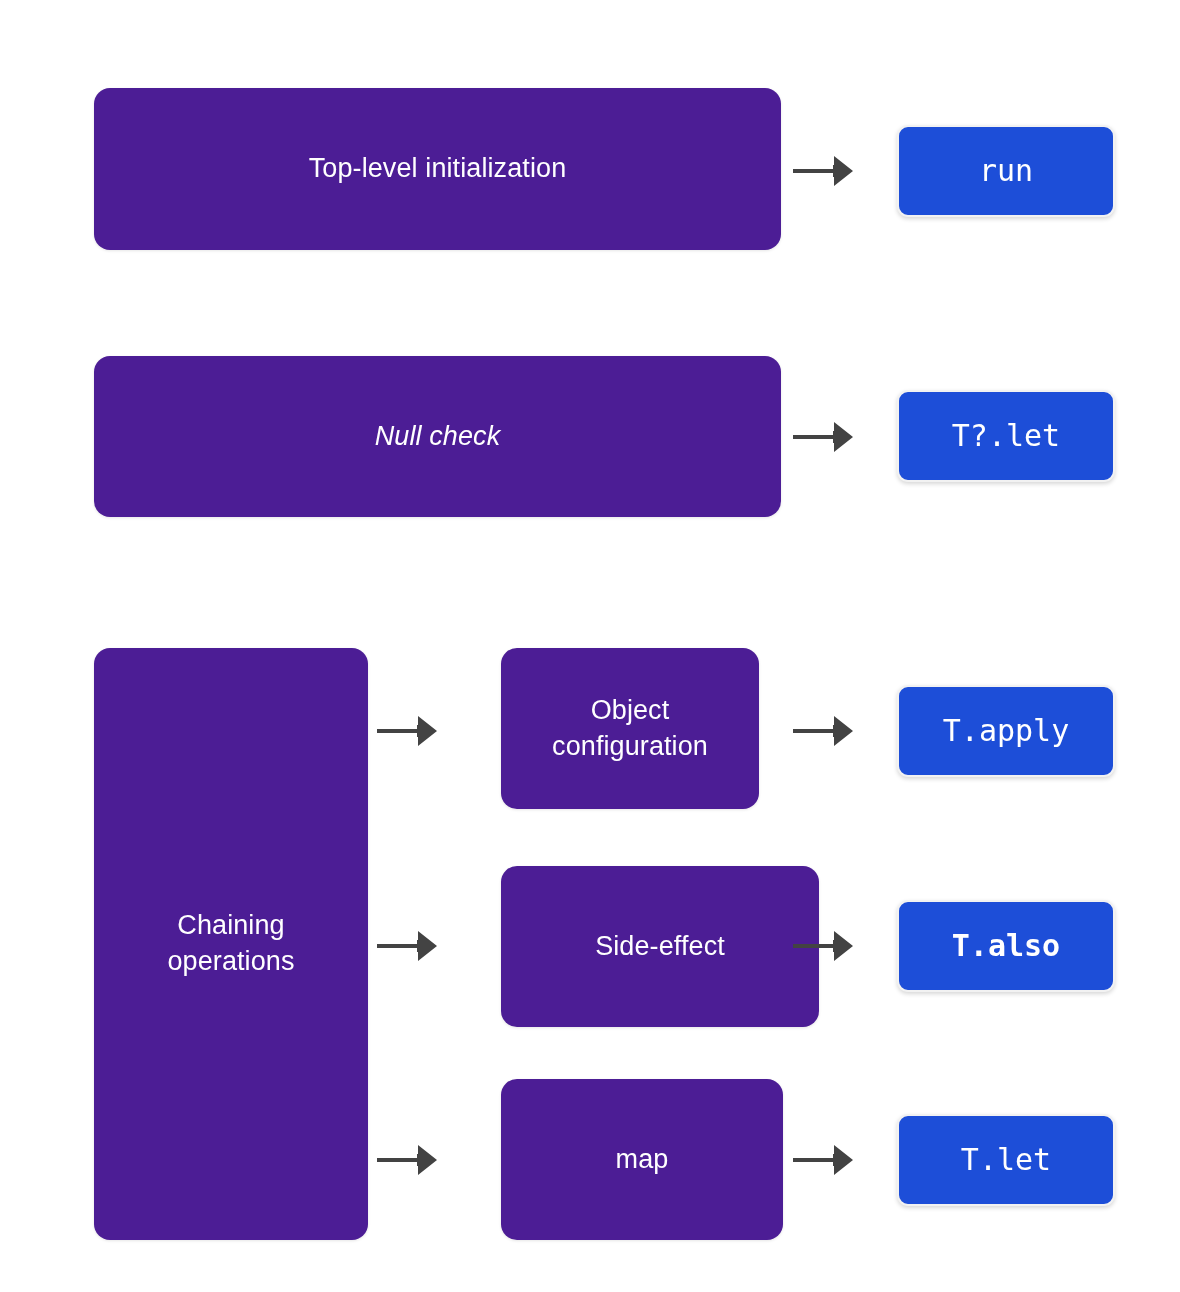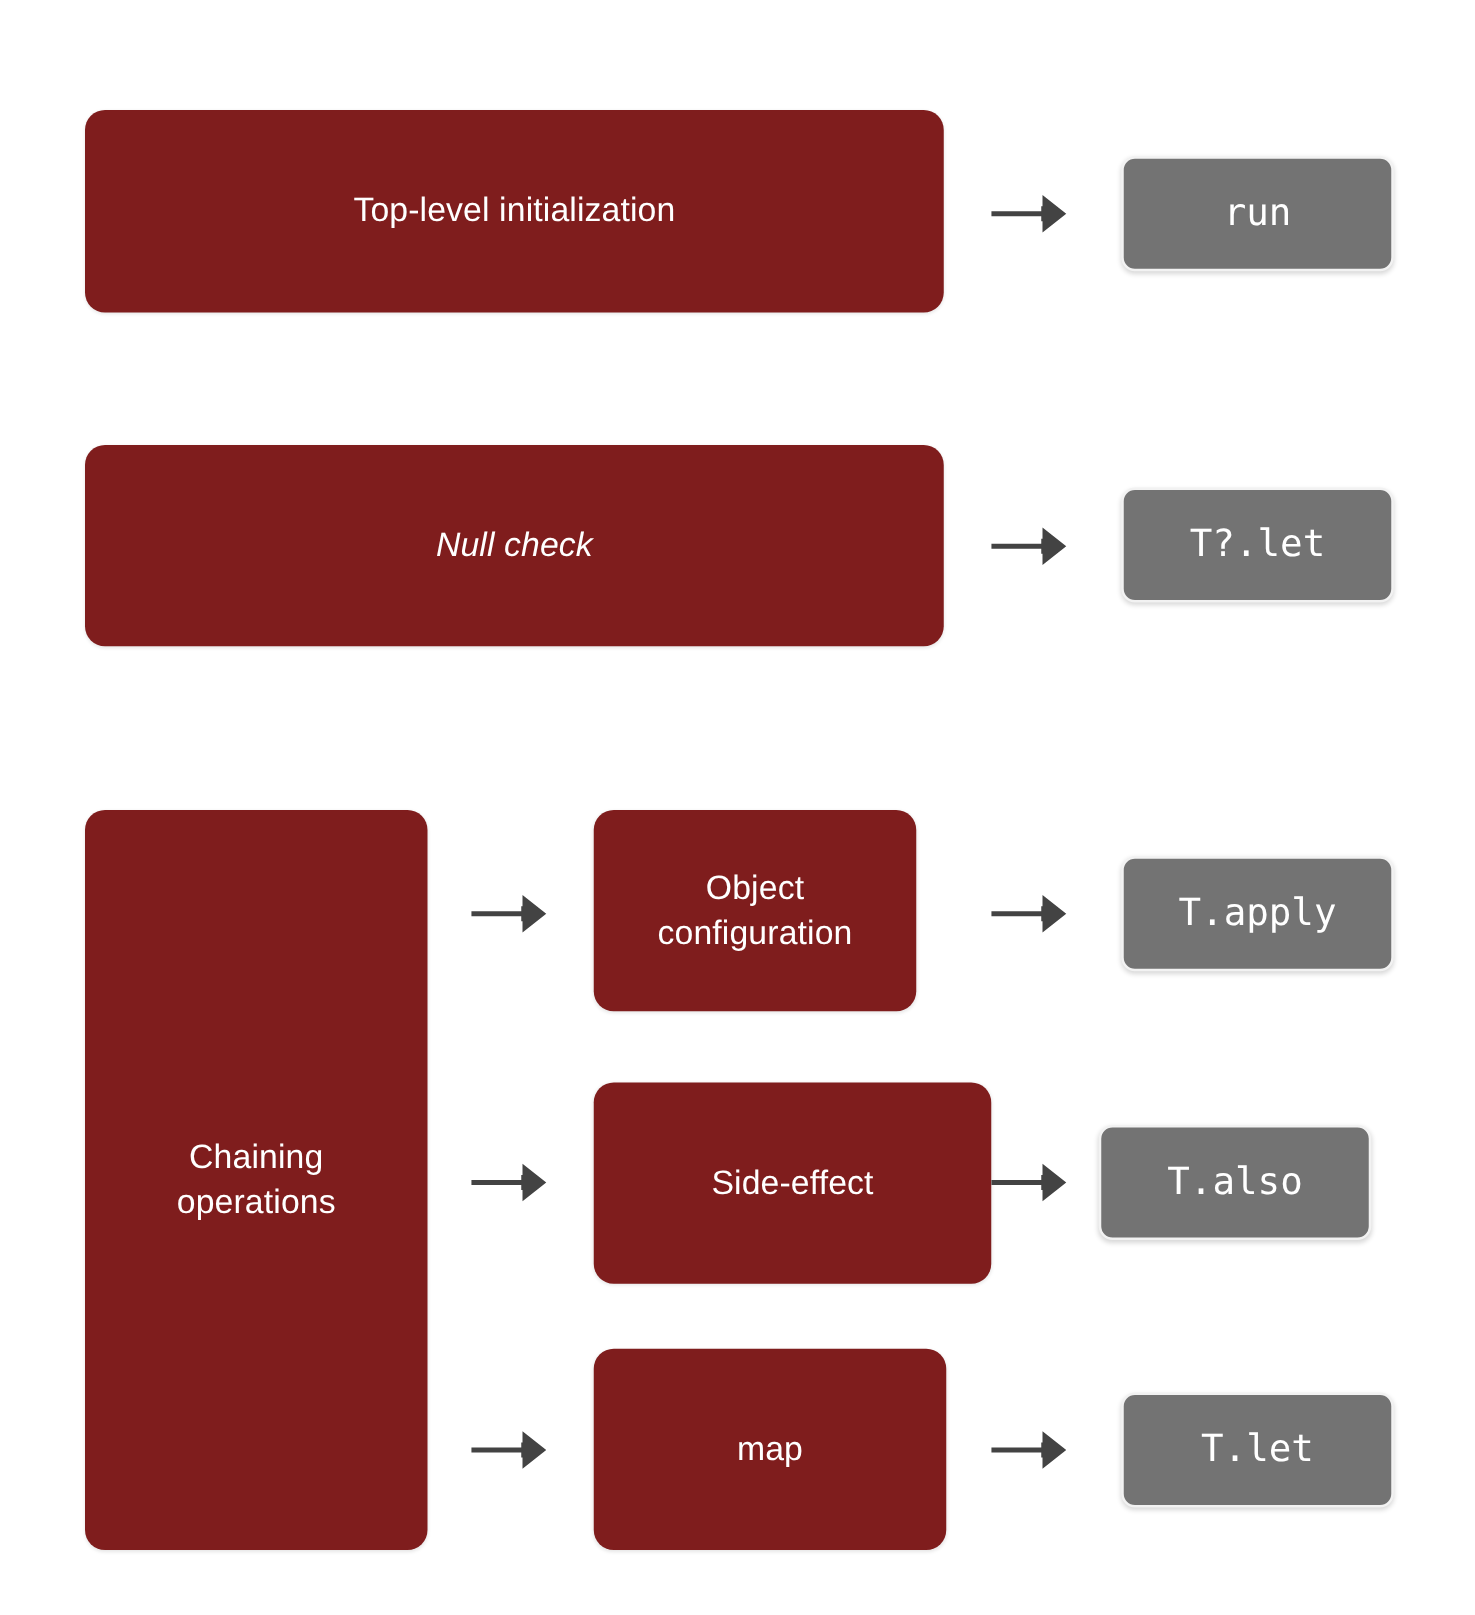--- a/index.html
+++ b/index.html
@@ -18,43 +18,44 @@
     position: relative;
     width: 1180px;
     height: 1292px;
     overflow: hidden;
     background: #ffffff;
   }
 
   
   .node-green {
     position: absolute;
-    background: #7f1d1d;
+    background: #4c1d95;
     border-radius: 16px;
     box-shadow: 0 1px 3px rgba(0,0,0,0.10);
     display: flex;
     align-items: center;
     justify-content: center;
     box-sizing: border-box;
     padding: 6px 14px;
+    margin-left: 26px;
   }
   .node-green .node-label {
     color: #ffffff;
     font-size: 27px;
     line-height: 1.32;
     text-align: center;
     font-weight: 400;
     letter-spacing: 0.1px;
     white-space: pre-line;
   }
 
   
   .node-dark {
     position: absolute;
-    background: #737373;
+    background: #1d4ed8;
     border-radius: 11px;
     border: 2px solid #f2f2f2;
     box-shadow: 0 2px 4px rgba(0,0,0,0.16);
     display: flex;
     align-items: center;
     justify-content: center;
     box-sizing: border-box;
   }
   .node-dark .node-label {
     color: #ffffff;
@@ -140,21 +141,21 @@
   <div class="node-green" style="left:475px; top:866px; width:318px; height:161px;">
     <span class="node-label">Side-effect</span>
   </div>
 
   <div class="arrow" style="left:793px; top:927px; width:62px; height:38px;">
     <svg width="62" height="38" viewBox="0 0 62 38">
       <path d="M0 17.0 L40 17.0 L40 13.0 L41 13.0 L41 4.0 L60 19.0 L41 34.0 L41 25.0 L40 25.0 L40 21.0 L0 21.0 Z" fill="#434343"></path>
     </svg>
   </div>
 
-  <div class="node-dark" style="left:879px; top:900px; width:218px; height:92px;">
+  <div class="node-dark" style="left:897px; top:900px; width:218px; height:92px;font-weight:bold;">
     <span class="node-label">T.also</span>
   </div>
 
   <div class="arrow" style="left:377px; top:1141px; width:62px; height:38px;">
     <svg width="62" height="38" viewBox="0 0 62 38">
       <path d="M0 17.0 L40 17.0 L40 13.0 L41 13.0 L41 4.0 L60 19.0 L41 34.0 L41 25.0 L40 25.0 L40 21.0 L0 21.0 Z" fill="#434343"></path>
     </svg>
   </div>
 
   <div class="node-green" style="left:475px; top:1079px; width:282px; height:161px;justify-content:center;">

